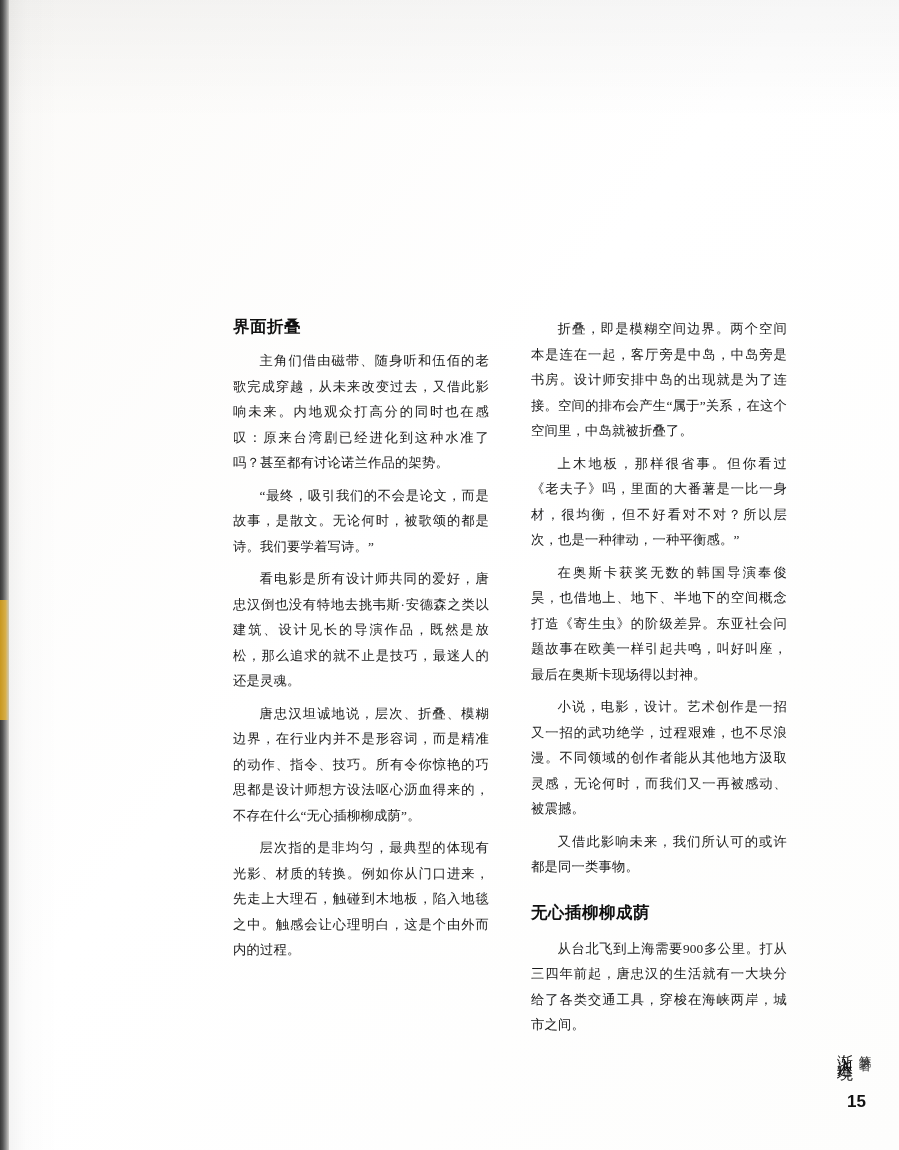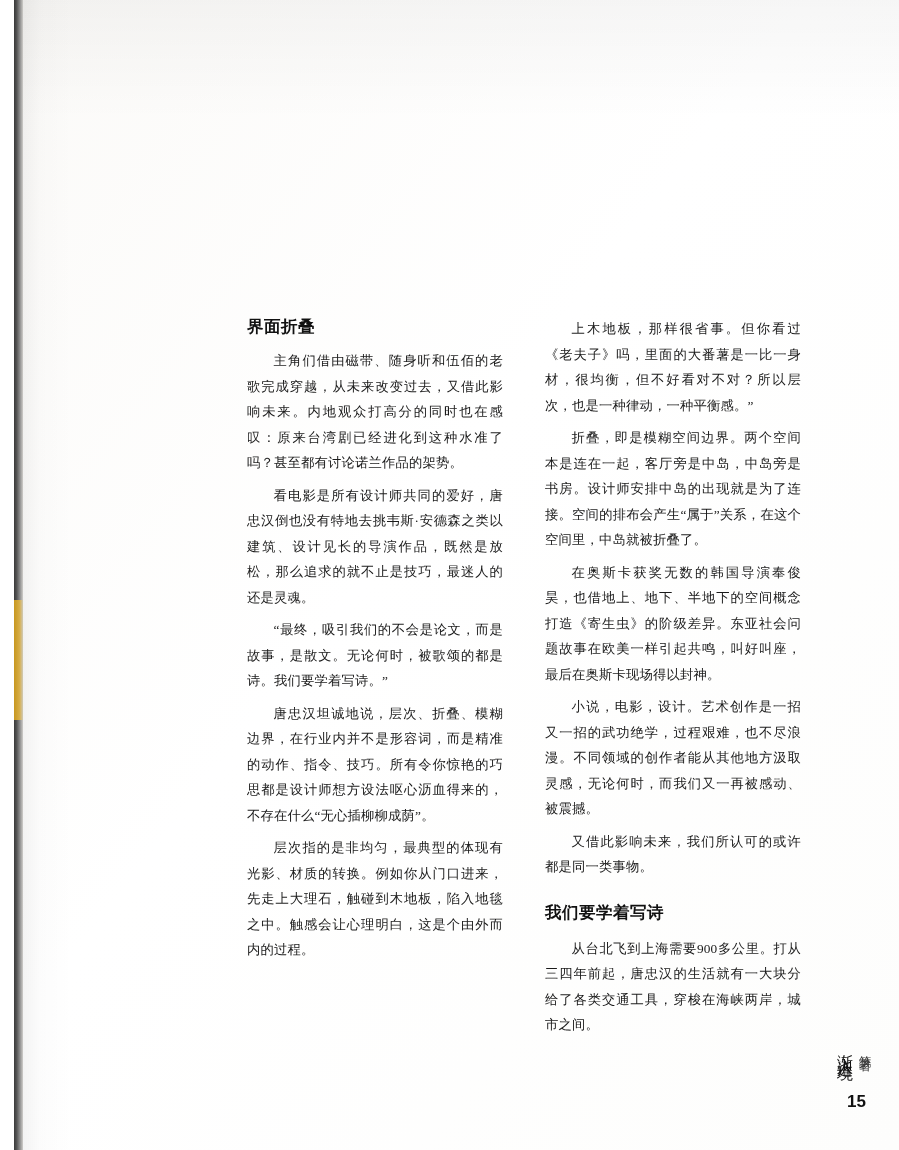--- a/index.html
+++ b/index.html
@@ -16,21 +16,20 @@
   }
 
   
   .page {
     position: absolute;
     inset: 0;
     background:
       linear-gradient(to right, rgba(0,0,0,0.10) 0px, rgba(0,0,0,0.045) 10px, rgba(0,0,0,0.012) 26px, rgba(0,0,0,0) 60px),
       linear-gradient(to bottom, rgba(0,0,0,0.035) 0px, rgba(0,0,0,0.0) 120px),
       linear-gradient(to bottom right, #fbfaf8 0%, #ffffff 45%, #fdfdfc 100%);
-    margin-left: 14px;
   }
   .edge-strip {
     position: absolute;
     left: 0; top: 0; bottom: 0;
     width: 9px;
     background: linear-gradient(to right, #1b1b1b 0%, #3a3a3a 30%, #7b7b7b 65%, #c9c7c3 100%);
     opacity: 0.85;
   }
   .edge-accent {
     position: absolute;
@@ -118,34 +117,34 @@
 
 <div class="page">
   <div class="edge-strip"></div>
   <div class="edge-accent"></div>
 
   <div class="content">
 
     <div class="col">
       <h2 class="section-head">界面折叠</h2>
       <p class="para">主角们借由磁带、随身听和伍佰的老歌完成穿越，从未来改变过去，又借此影响未来。内地观众打高分的同时也在感叹：原来台湾剧已经进化到这种水准了吗？甚至都有讨论诺兰作品的架势。</p>
+      <p class="para">“最终，吸引我们的不会是论文，而是故事，是散文。无论何时，被歌颂的都是诗。我们要学着写诗。”</p>
       <p class="para">看电影是所有设计师共同的爱好，唐忠汉倒也没有特地去挑韦斯·安德森之类以建筑、设计见长的导演作品，既然是放松，那么追求的就不止是技巧，最迷人的还是灵魂。</p>
-      <p class="para">“最终，吸引我们的不会是论文，而是故事，是散文。无论何时，被歌颂的都是诗。我们要学着写诗。”</p>
       <p class="para">唐忠汉坦诚地说，层次、折叠、模糊边界，在行业内并不是形容词，而是精准的动作、指令、技巧。所有令你惊艳的巧思都是设计师想方设法呕心沥血得来的，不存在什么“无心插柳柳成荫”。</p>
       <p class="para">层次指的是非均匀，最典型的体现有光影、材质的转换。例如你从门口进来，先走上大理石，触碰到木地板，陷入地毯之中。触感会让心理明白，这是个由外而内的过程。</p>
 
     </div>
 
     <div class="col">
+      <p class="para">折叠，即是模糊空间边界。两个空间本是连在一起，客厅旁是中岛，中岛旁是书房。设计师安排中岛的出现就是为了连接。空间的排布会产生“属于”关系，在这个空间里，中岛就被折叠了。</p>
       <p class="para">上木地板，那样很省事。但你看过《老夫子》吗，里面的大番薯是一比一身材，很均衡，但不好看对不对？所以层次，也是一种律动，一种平衡感。”</p>
-      <p class="para">折叠，即是模糊空间边界。两个空间本是连在一起，客厅旁是中岛，中岛旁是书房。设计师安排中岛的出现就是为了连接。空间的排布会产生“属于”关系，在这个空间里，中岛就被折叠了。</p>
       <p class="para">在奥斯卡获奖无数的韩国导演奉俊昊，也借地上、地下、半地下的空间概念打造《寄生虫》的阶级差异。东亚社会问题故事在欧美一样引起共鸣，叫好叫座，最后在奥斯卡现场得以封神。</p>
       <p class="para">小说，电影，设计。艺术创作是一招又一招的武功绝学，过程艰难，也不尽浪漫。不同领域的创作者能从其他地方汲取灵感，无论何时，而我们又一再被感动、被震撼。</p>
       <p class="para">又借此影响未来，我们所认可的或许都是同一类事物。</p>
-      <h2 class="section-head mid">我们要学着写诗</h2>
+      <h2 class="section-head mid">无心插柳柳成荫</h2>
       <p class="para">从台北飞到上海需要900多公里。打从三四年前起，唐忠汉的生活就有一大块分给了各类交通工具，穿梭在海峡两岸，城市之间。</p>
 
     </div>
 
   </div>
 
   <div class="side-label">
     <span>筑梦者</span>
     <span class="side-sep"></span>
     <span class="big">渐入近境</span>

